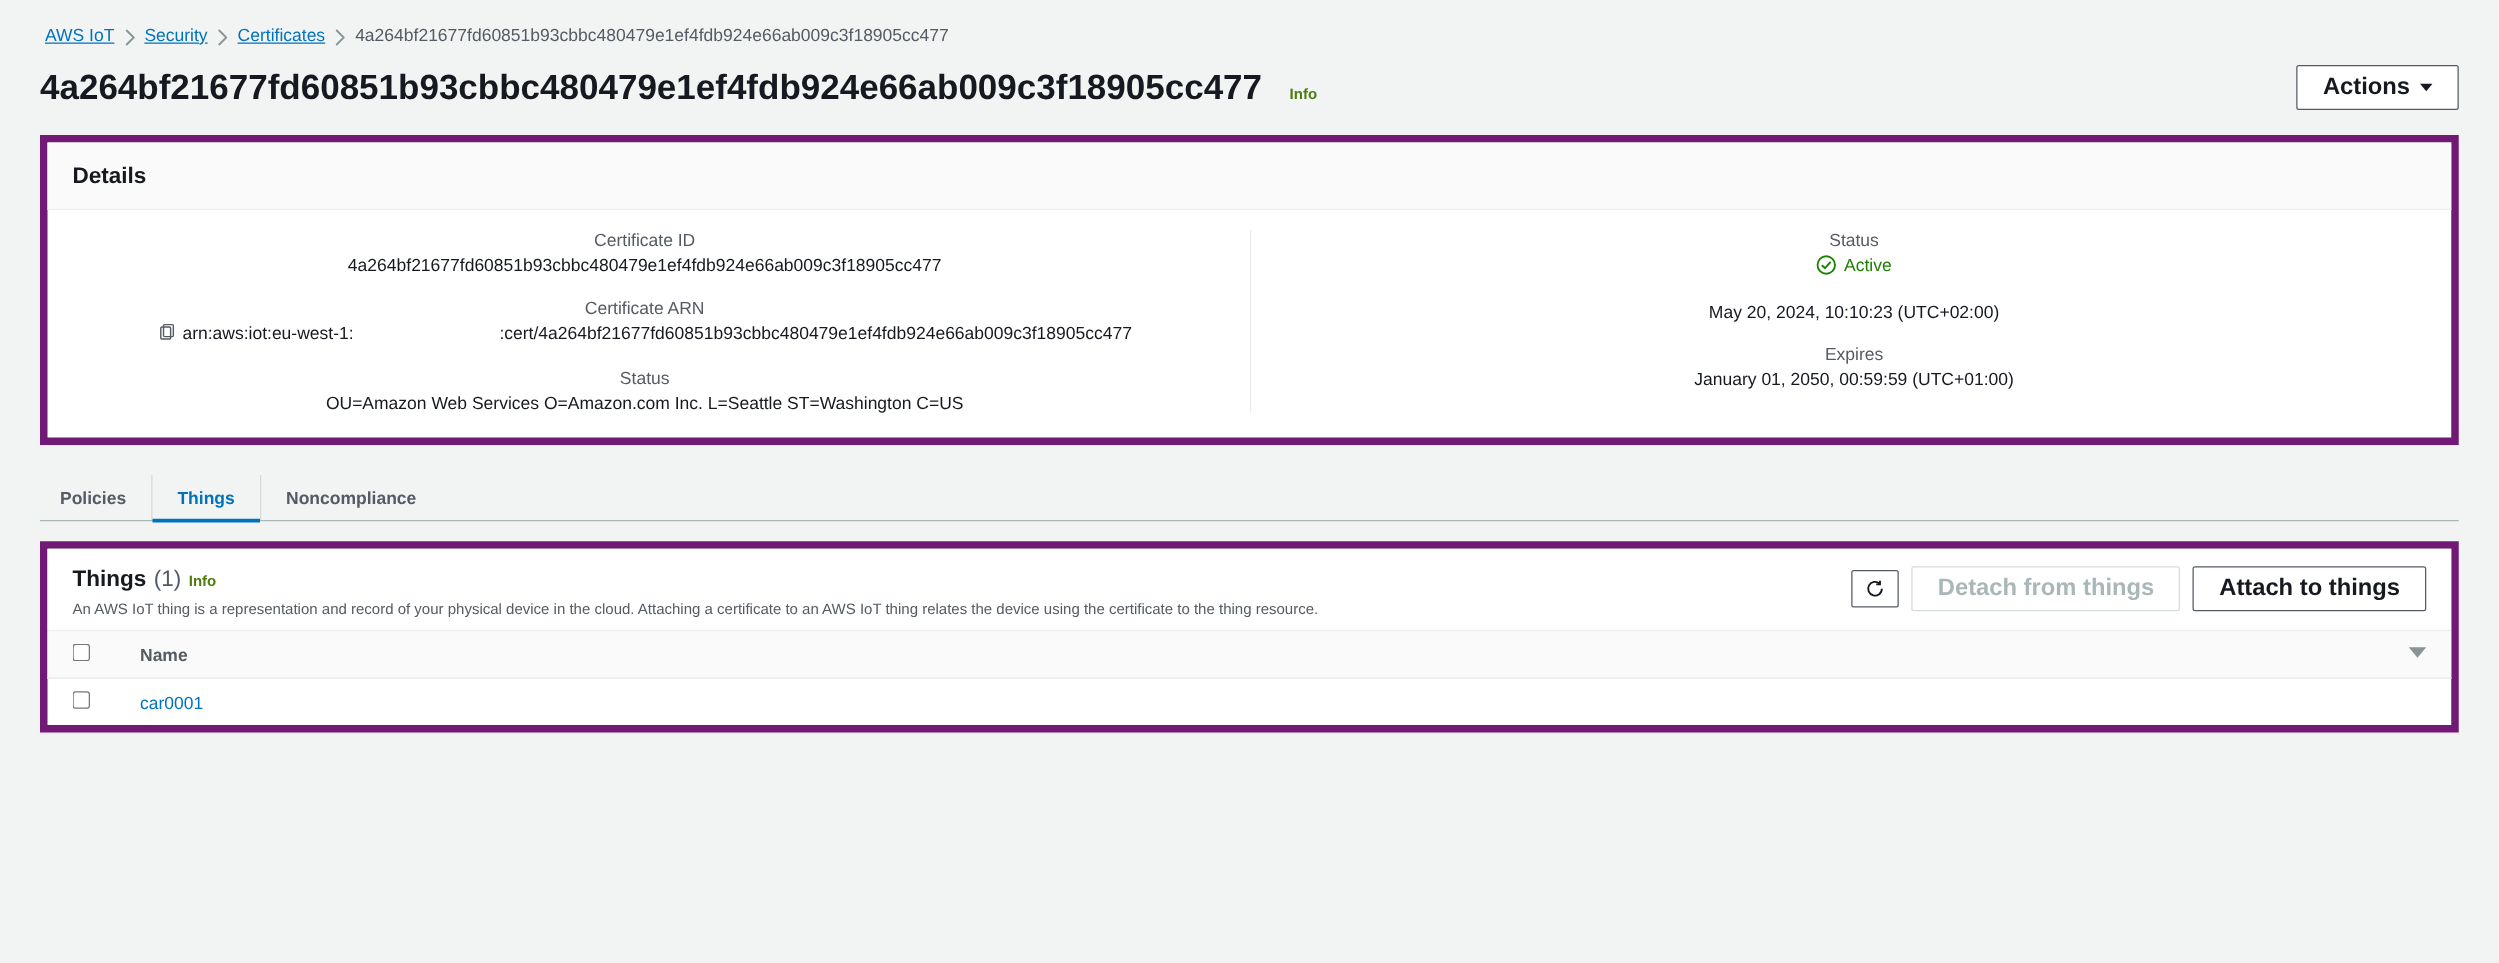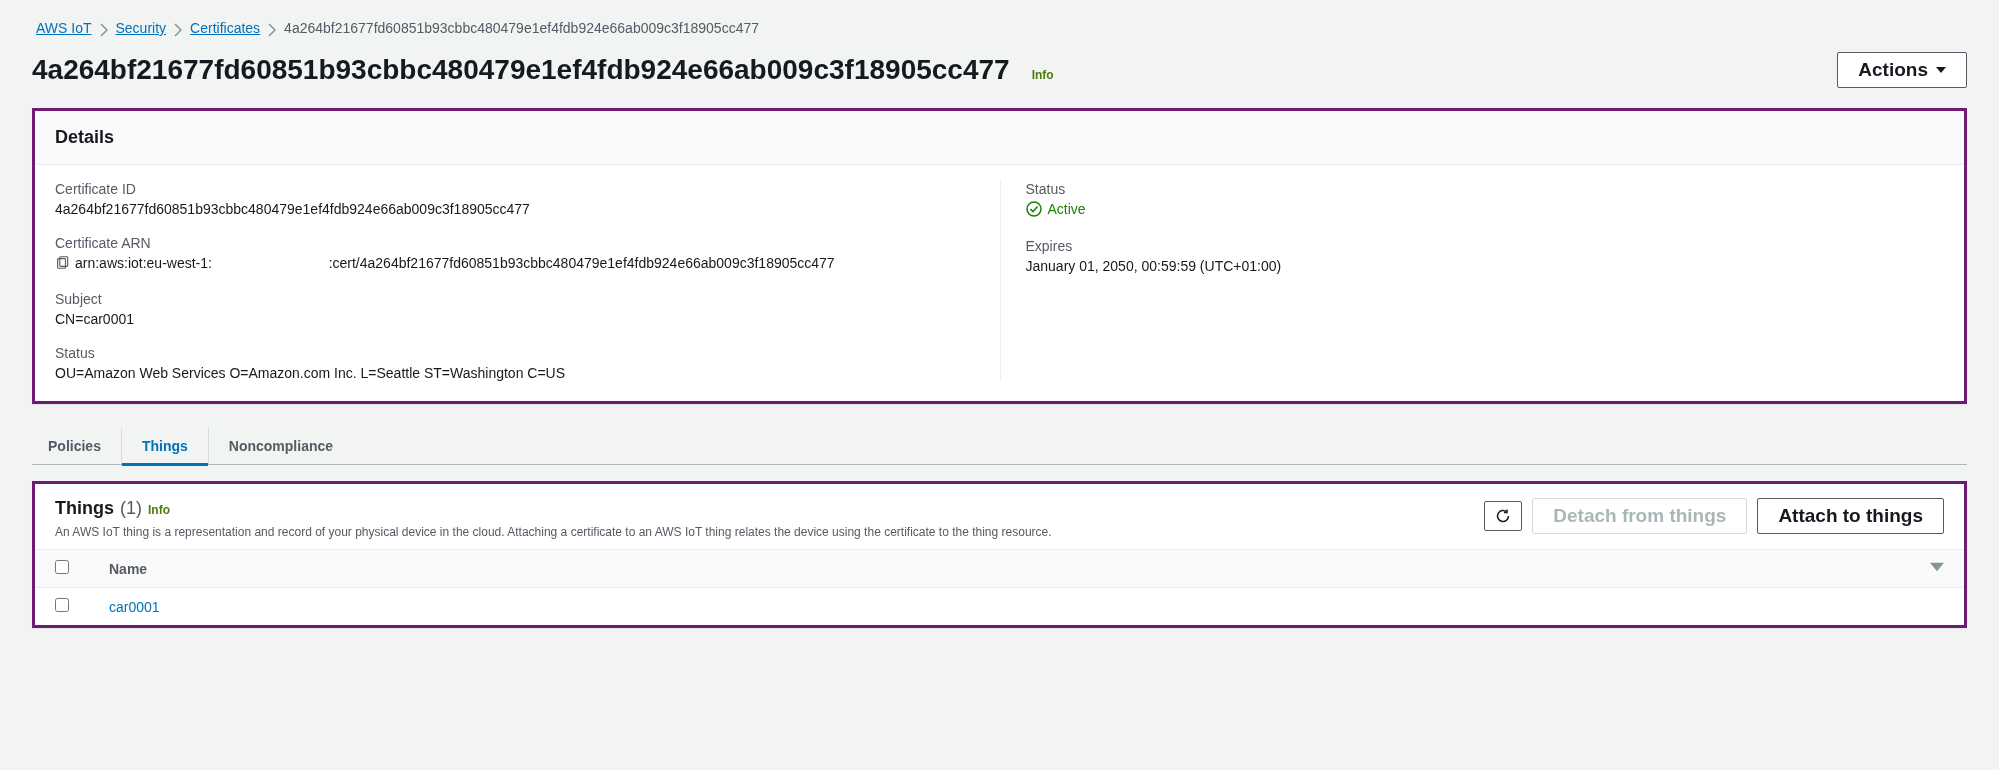--- a/index.html
+++ b/index.html
@@ -78,21 +78,21 @@
       border-color: #d5dbdb;
       color: #aab7b8;
       cursor: default;
       background: #fff;
     }
     .btn.icon-only {
       padding: 6px 10px;
     }
     .panel {
       background: #fff;
-      border: 3px solid #701a75;
+      border: 6px solid #701a75;
       box-shadow: 0 1px 1px rgba(0,0,0,0.05);
       margin-bottom: 24px;
     }
     .panel-header {
       padding: 16px 20px;
       border-bottom: 1px solid #eaeded;
       background: #fafafa;
     }
     .panel-header h2 {
       font-size: 18px;
@@ -100,20 +100,21 @@
       color: #16191f;
     }
     .panel-body {
       padding: 16px 20px 20px 20px;
     }
     .grid2 {
       display: grid;
       grid-template-columns: 1fr 1fr;
       column-gap: 52px;
       position: relative;
+      text-align: center;
     }
     .grid2::before {
       content: "";
       position: absolute;
       left: 50%;
       top: 0;
       bottom: 0;
       width: 1px;
       background: #eaeded;
     }
@@ -303,42 +304,39 @@
               <span class="copy-icon">
                 <svg viewBox="0 0 16 16">
                     <rect x="3" y="3" width="9" height="11" rx="1" fill="none" stroke="currentColor" stroke-width="1.3"></rect>
                     <rect x="5.5" y="0.8" width="9" height="11" rx="1" fill="none" stroke="currentColor" stroke-width="1.3"></rect>
                   </svg>
               </span>
               <span class="arn-val">arn:aws:iot:eu-west-1:                              :cert/4a264bf21677fd60851b93cbbc480479e1ef4fdb924e66ab009c3f18905cc477</span>
             </div>
           </div>
           <div class="kv">
-            <div class="k">Subject</div>
-            <div class="v">CN=car0001</div>
-          </div>
-          <div class="kv">
             <div class="k">Status</div>
             <div class="v">OU=Amazon Web Services O=Amazon.com Inc. L=Seattle ST=Washington C=US</div>
           </div>
         </div>
         <div class="col">
           <div class="kv">
             <div class="k">Status</div>
             <div class="v">
               <span class="status-active">
                 <svg viewBox="0 0 16 16">
                     <circle cx="8" cy="8" r="7" fill="none" stroke="#1d8102" stroke-width="1.5"></circle>
                     <path d="M4.5 8.2 L7 10.5 L11.5 5.5" fill="none" stroke="#1d8102" stroke-width="1.6"></path>
                   </svg>
                 <span>Active</span>
               </span>
             </div>
           </div>
           <div class="kv">
+            <div class="v">May 20, 2024, 10:10:23 (UTC+02:00)</div>
           </div>
           <div class="kv">
             <div class="k">Expires</div>
             <div class="v">January 01, 2050, 00:59:59 (UTC+01:00)</div>
           </div>
         </div>
       </div>
     </div>
   </div>
 

